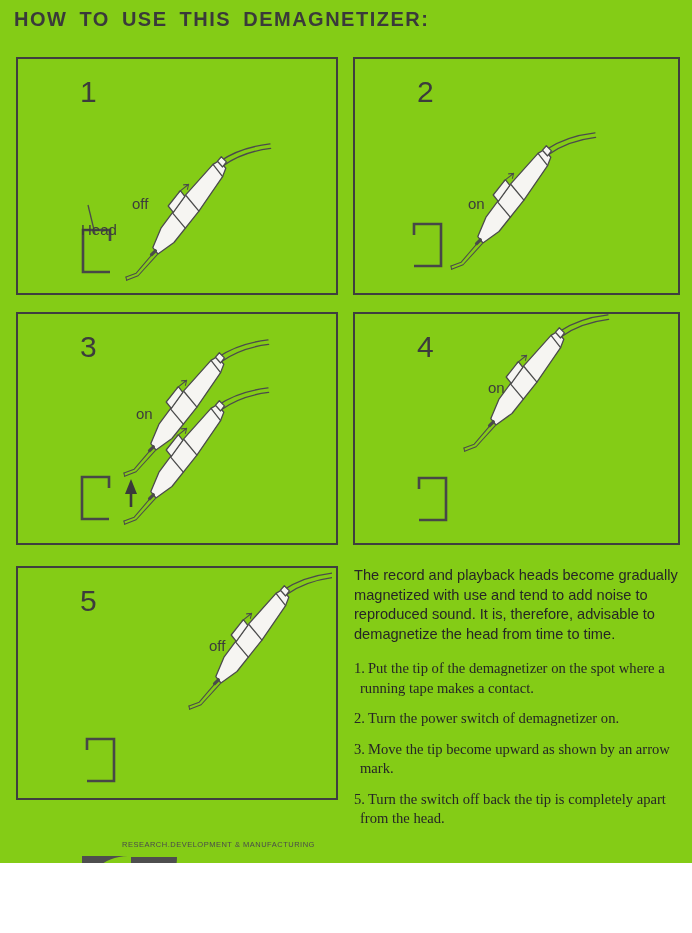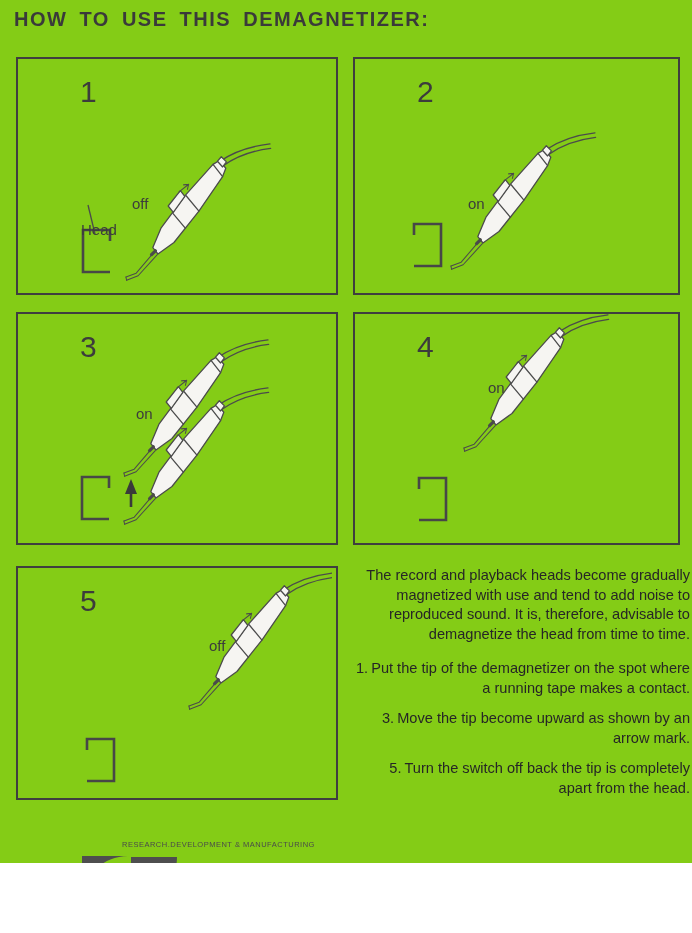--- a/index.html
+++ b/index.html
@@ -26,24 +26,24 @@
     position:absolute; font-size:15px; color:#3c3c3c; white-space:nowrap;
   }
   .p1{left:16px; top:57px;  width:318px; height:234px;}
   .p2{left:353px;top:57px;  width:323px; height:234px;}
   .p3{left:16px; top:312px; width:318px; height:229px;}
   .p4{left:353px;top:312px; width:323px; height:229px;}
   .p5{left:16px; top:566px; width:318px; height:230px;}
 
   .instructions{
     position:absolute; left:354px; top:566px; width:336px;
-    font-size:14.6px; line-height:19.5px; color:#262626;text-align:right;
+    font-size:14.6px; line-height:19.5px; color:#262626;
   }
   .intro{margin:0 0 15px 0;}
-  .step{margin:0 0 11px 0; padding-left:6px; text-indent:-6px;}
+  .step{margin:0 0 11px 0; padding-left:6px; text-indent:-6px;font-family:Liberation Serif, serif;}
   .step-num{padding-right:3px;}
 
   .company-name{
     position:absolute; left:125px; top:817px;
     font-size:15px; color:#3a3a3a;
   }
   .company-tagline{
     position:absolute; left:122px; top:840px;
     font-size:7.5px; letter-spacing:0.5px; color:#4a4a4a;
   }
@@ -140,20 +140,23 @@
     <span class="panel-num">5</span>
     <span class="fig-label" style="left:191px;top:69px;">off</span>
   </div>
 
   <div class="instructions">
     <p class="intro">The record and playback heads become gradually magnetized with use and tend to add noise to reproduced sound.  It is, therefore, advisable to demagnetize the head from time to time.</p>
     <p class="step">
       <span class="step-num">1.</span><span>Put the tip of the demagnetizer on the spot where a running tape makes a contact.</span>
     </p>
     <p class="step">
+      <span class="step-num">2.</span><span>Turn the power switch of demagnetizer on.</span>
+    </p>
+    <p class="step">
       <span class="step-num">3.</span><span>Move the tip become upward as shown by an arrow mark.</span>
     </p>
     <p class="step">
       <span class="step-num">5.</span><span>Turn the switch off back the tip is completely apart from the head.</span>
     </p>
   </div>
 
   <div class="company-tagline">RESEARCH.DEVELOPMENT &amp; MANUFACTURING</div>
   <svg class="logo" viewBox="0 0 96 50">
     <path d="M0,0 L46,0 A46,46 0 0 0 0,46 Z" fill="#4e4e4e"></path>

